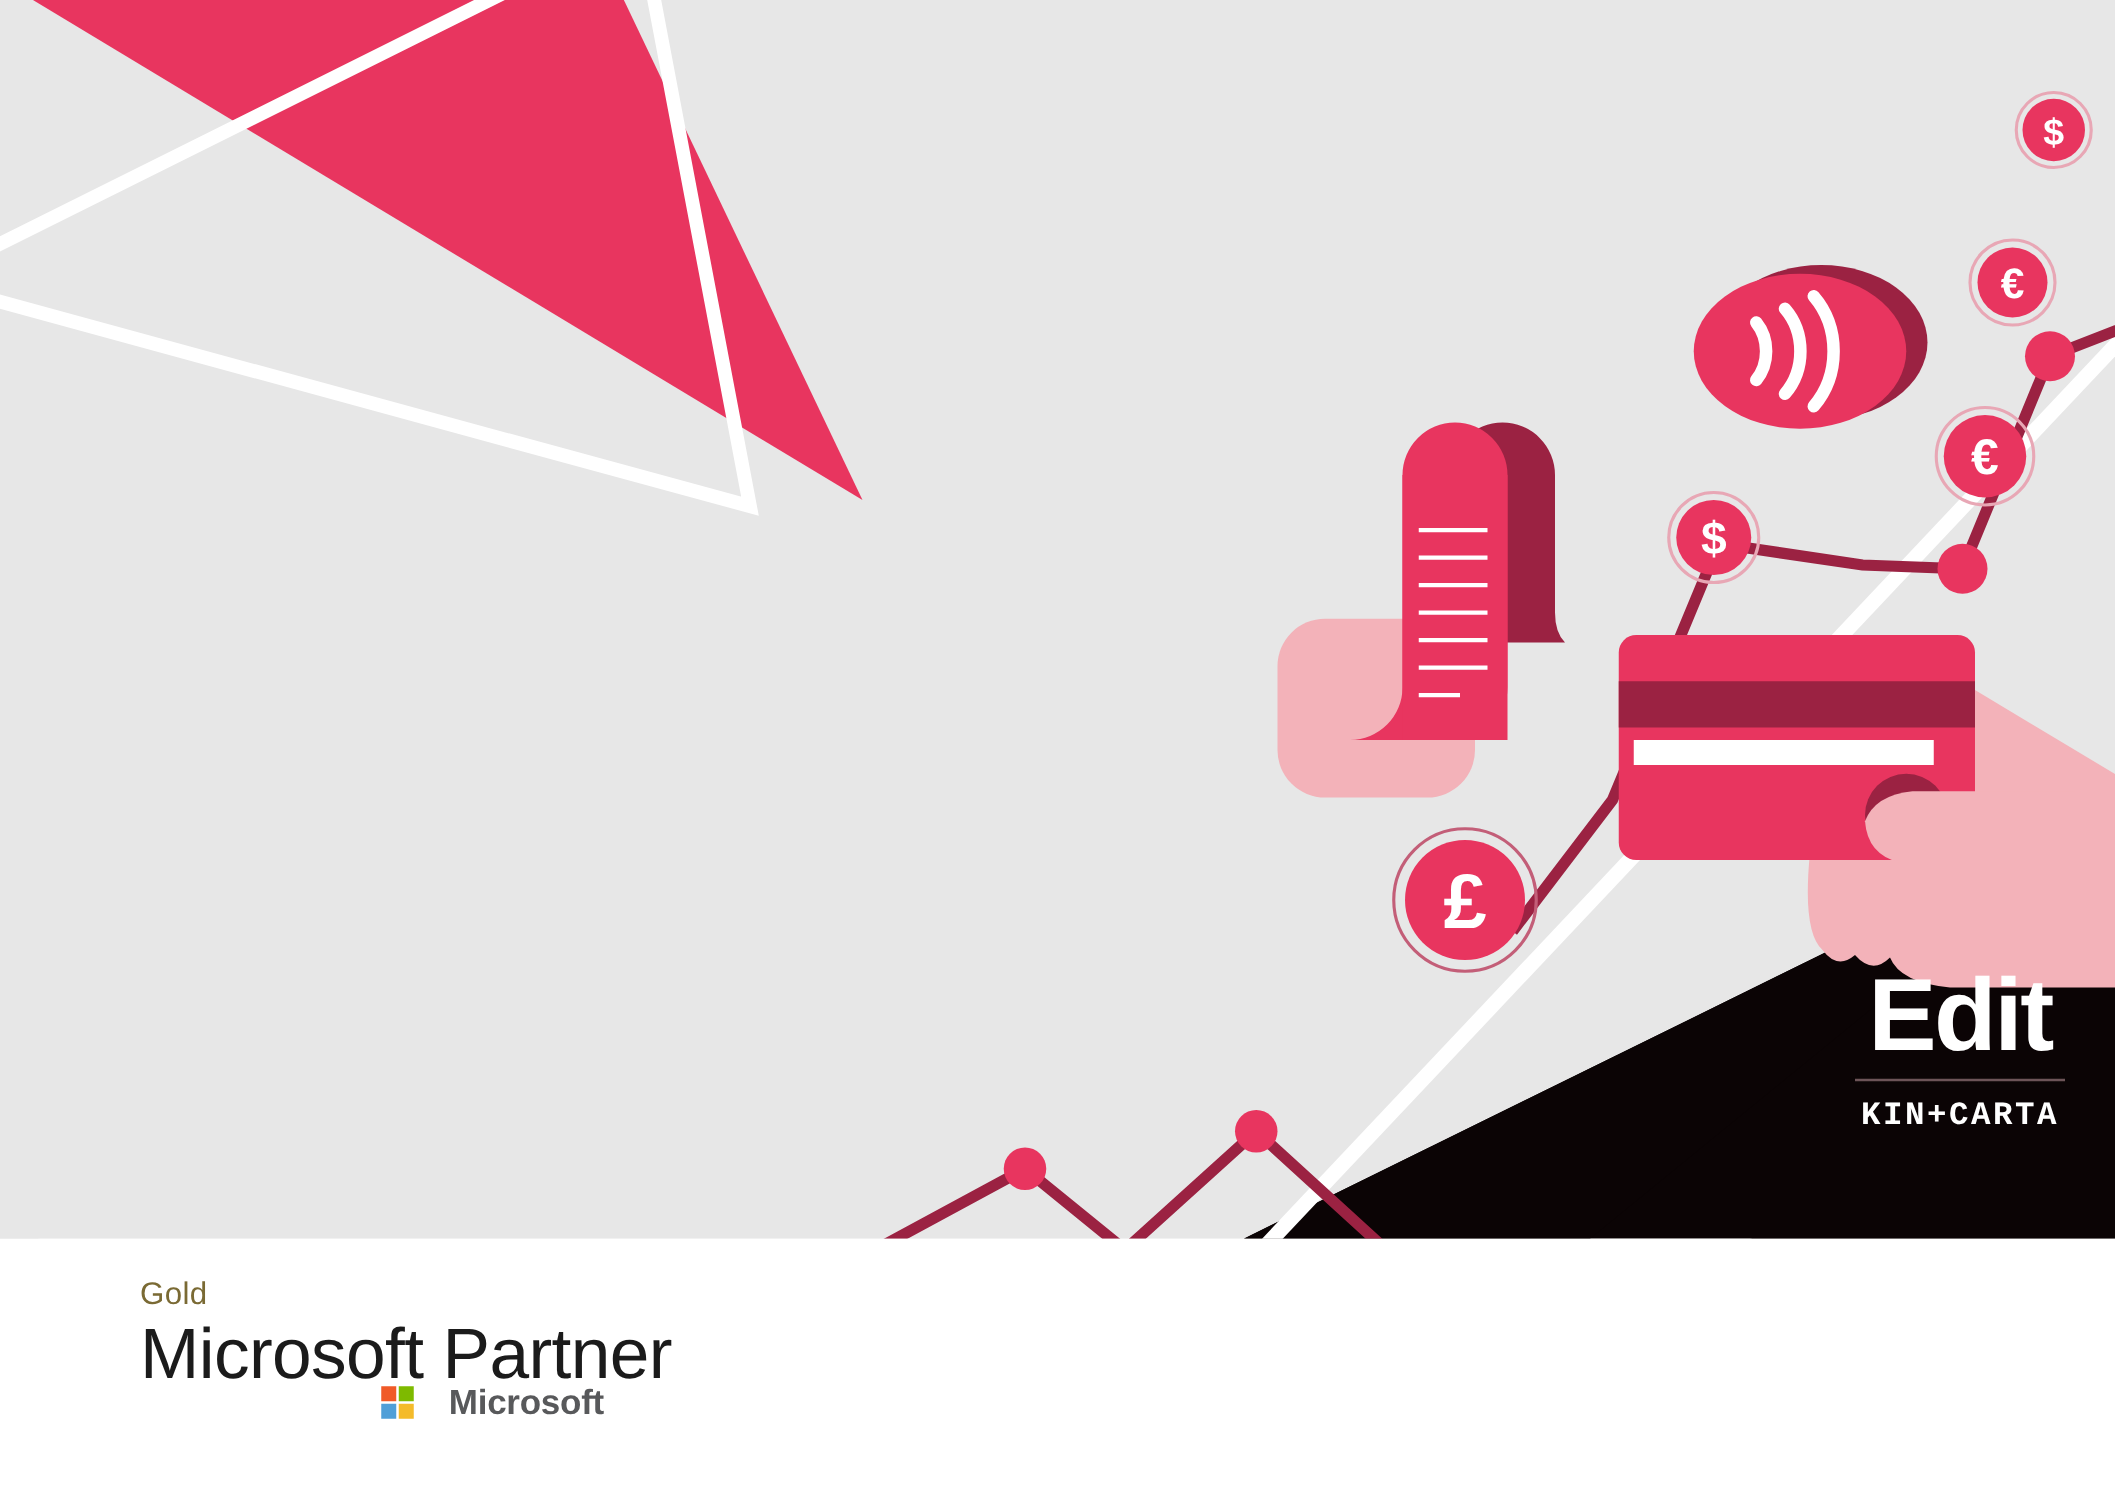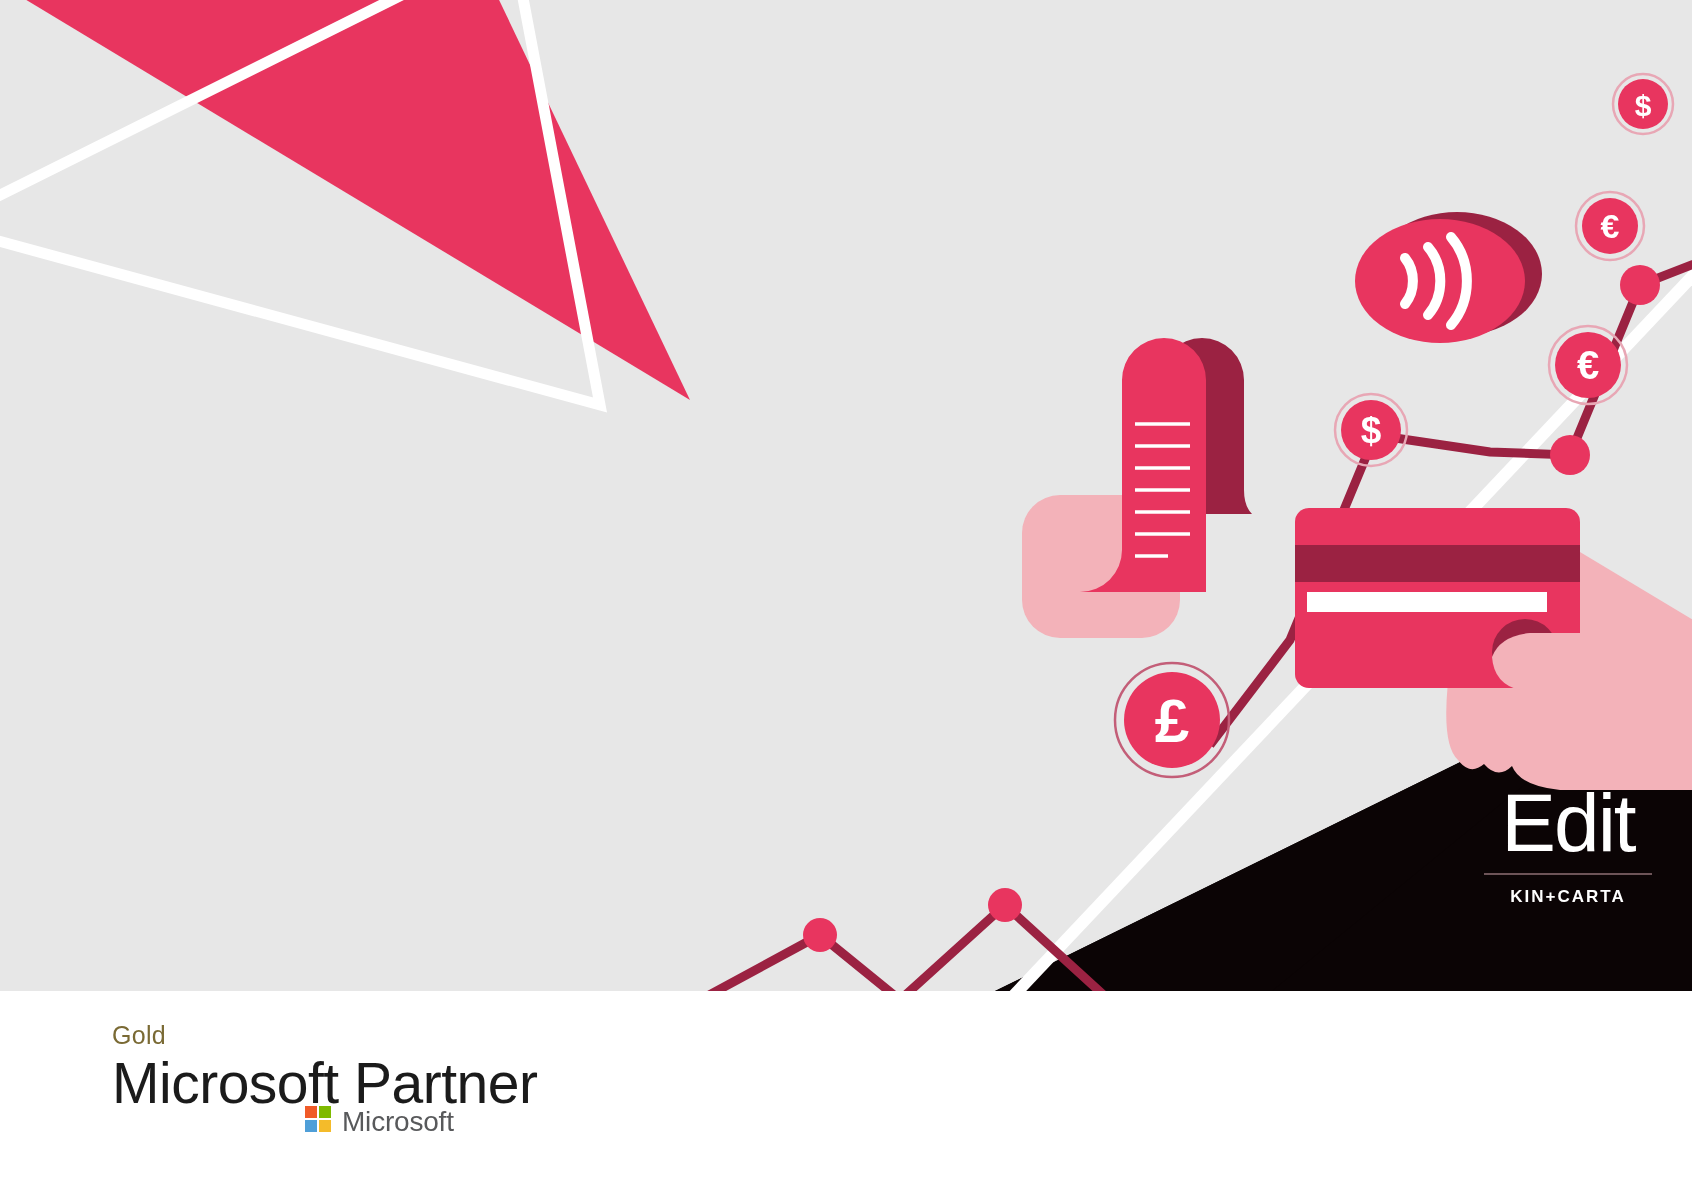--- a/index.html
+++ b/index.html
@@ -75,35 +75,35 @@
   .edit-logo {
     position: absolute;
     right: 34px;
     bottom: 84px;
     width: 180px;
     text-align: center;
     z-index: 6;
   }
   .edit-word {
     font-family: "Liberation Sans", sans-serif;
-    font-weight: 400;
+    font-weight: 700;
     font-size: 82px;
     line-height: 0.94;
     color: #ffffff;
     letter-spacing: -2px;
   }
   .edit-divider {
     height: 2px;
     background: #6d5458;
     margin: 12px 6px 12px 6px;
   }
   .kincarta {
-    font-family: Liberation Sans, sans-serif;
-    font-weight: 700;
-    font-size: 17px;
+    font-family: Liberation Mono, monospace;
+    font-weight: 700;
+    font-size: 26px;
     color: #ffffff;
     letter-spacing: 2.0px;
   }
   
   .footer {
     position: absolute;
     left: 0;
     top: 991px;
     width: 1432px;
     height: 205px;
@@ -128,21 +128,23 @@
     font-size: 57px;
     color: #1b1b1b;
     line-height: 1.05;
     letter-spacing: -0.5px;
   }
   .ms-brand {
     position: absolute;
     left: 305px;
     top: 115px;
     display: flex;
-    gap: 11px;
+    align-items: center;
+    gap: 28px;
+    font-weight: bold;
   }
   .ms-squares {
     width: 26px;
     height: 26px;
     display: grid;
     grid-template-columns: 12px 12px;
     grid-template-rows: 12px 12px;
     gap: 2px;
   }
   .ms-sq { width: 12px; height: 12px; }

